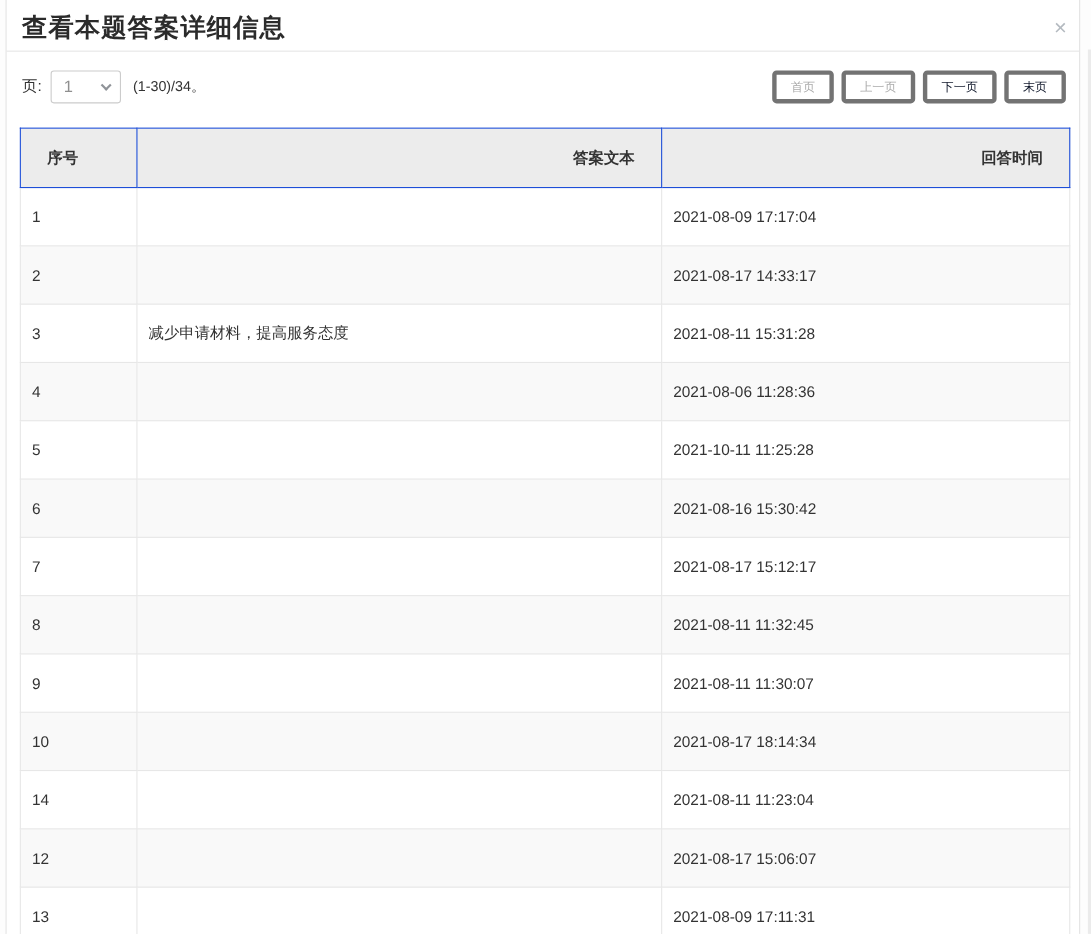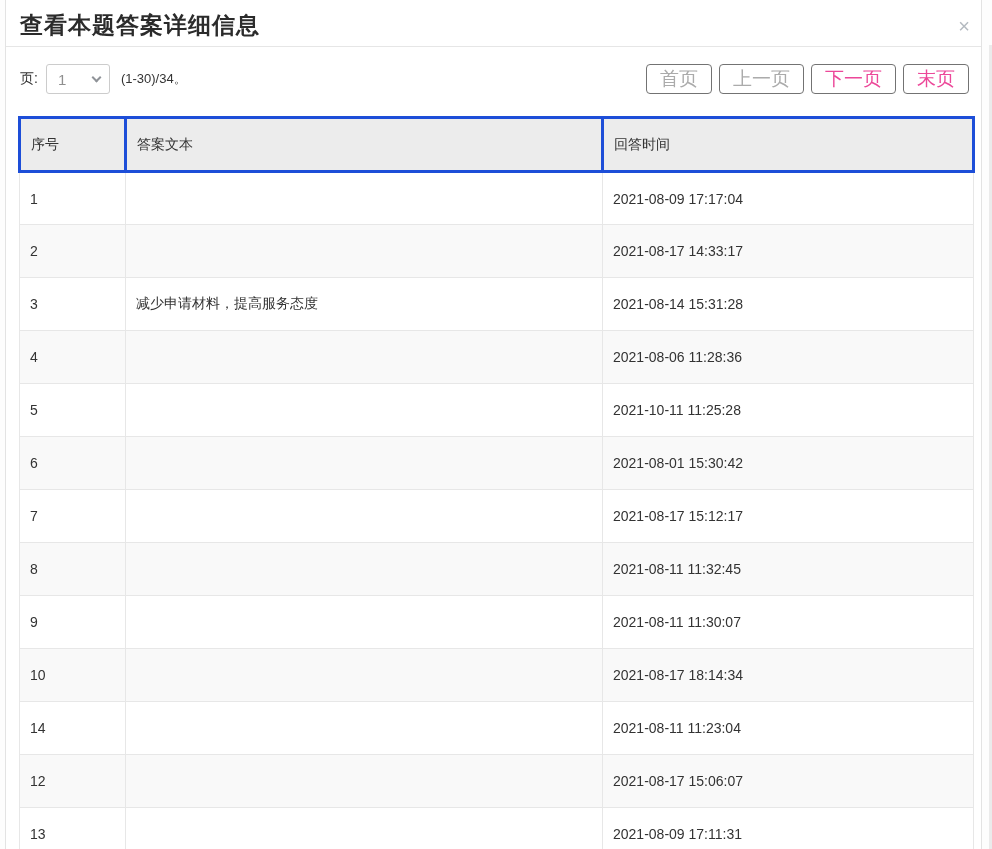--- a/index.html
+++ b/index.html
@@ -75,51 +75,51 @@
     border-right: 2px solid #8f9398;
     border-bottom: 2px solid #8f9398;
     transform: rotate(45deg);
     pointer-events: none;
   }
   .range-text { font-size: 13px; color: #333; margin-left: 11px; }
 
   .pager-buttons { margin-left: auto; display: flex; gap: 7px; }
   .pg-btn {
     background: #ffffff;
-    border: 1px solid #737373;
+    border: 4px solid #737373;
     border-radius: 4px;
     height: 30px;
     padding: 0 13px;
-    font-size: 19px;
+    font-size: 11px;
     font-family: inherit;
     cursor: pointer;
   }
   .pg-btn.disabled { color: #ababab; }
-  .pg-btn.active { color: #ec4899; font-family: Liberation Mono, monospace; }
+  .pg-btn.active { color: #0f172a; font-family: Liberation Mono, monospace; }
 
   table.answers {
     margin: 22px 0 0 12px;
     width: 954px;
     border-collapse: collapse;
     table-layout: fixed;
     font-size: 14px;
   }
   .answers col.c-index { width: 106px; }
   .answers col.c-text  { width: 477px; }
   .answers col.c-time  { width: 371px; }
   .answers th {
     background: #ececec;
-    font-weight: normal;
+    font-weight: bold;
     text-align: left;
     height: 54px;
-    padding: 0 10px;
-    border: 3px solid #1d4ed8;
+    padding: 0 24px;
+    border: 1px solid #1d4ed8;
     color: #333;
   }
-  .answers th + th { border-left: 1px solid #f8f8f8; }
+  .answers th + th { border-left: 1px solid #f8f8f8; text-align: right; }
   .answers td {
     height: 53px;
     padding: 0 10px;
     border: 1px solid #e7e7e7;
     background: #ffffff;
     color: #333;
   }
   .answers tbody tr:nth-child(even) td { background: #f9f9f9; }
 </style>
 </head>
@@ -177,39 +177,39 @@
 
       <tr>
         <td>2</td>
         <td></td>
         <td>2021-08-17 14:33:17</td>
       </tr>
 
       <tr>
         <td>3</td>
         <td>减少申请材料，提高服务态度</td>
-        <td>2021-08-14 15:31:28</td>
+        <td>2021-08-11 15:31:28</td>
       </tr>
 
       <tr>
         <td>4</td>
         <td></td>
         <td>2021-08-06 11:28:36</td>
       </tr>
 
       <tr>
         <td>5</td>
         <td></td>
         <td>2021-10-11 11:25:28</td>
       </tr>
 
       <tr>
         <td>6</td>
         <td></td>
-        <td>2021-08-01 15:30:42</td>
+        <td>2021-08-16 15:30:42</td>
       </tr>
 
       <tr>
         <td>7</td>
         <td></td>
         <td>2021-08-17 15:12:17</td>
       </tr>
 
       <tr>
         <td>8</td>

